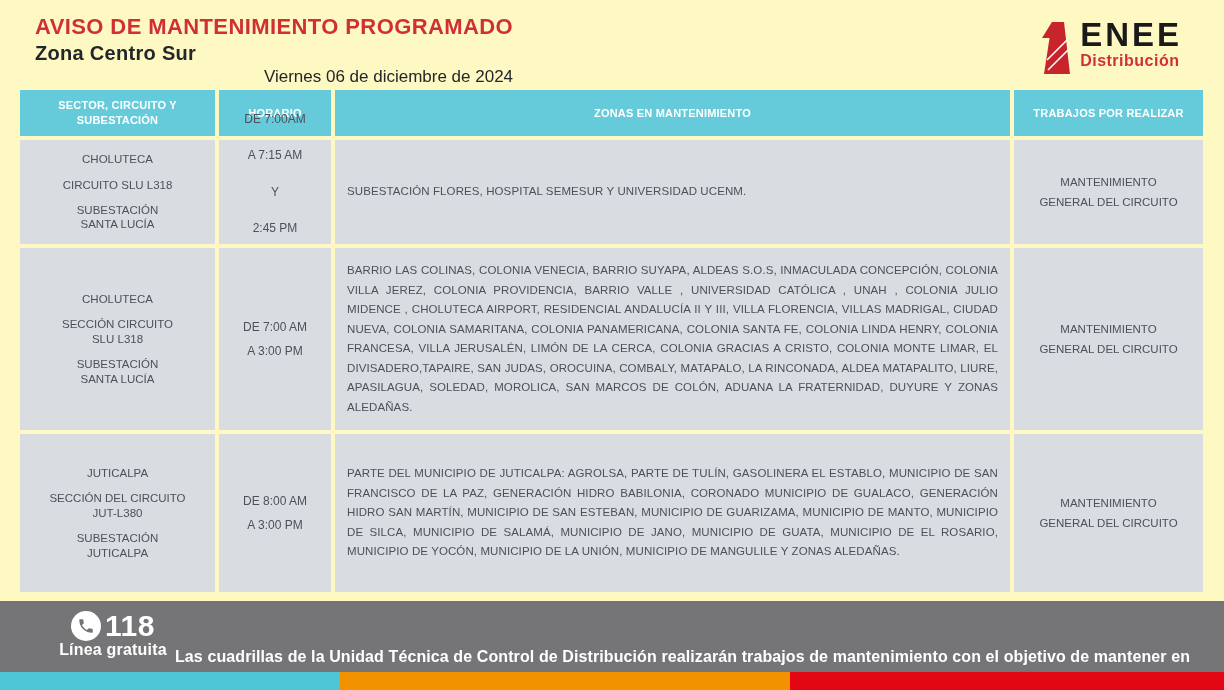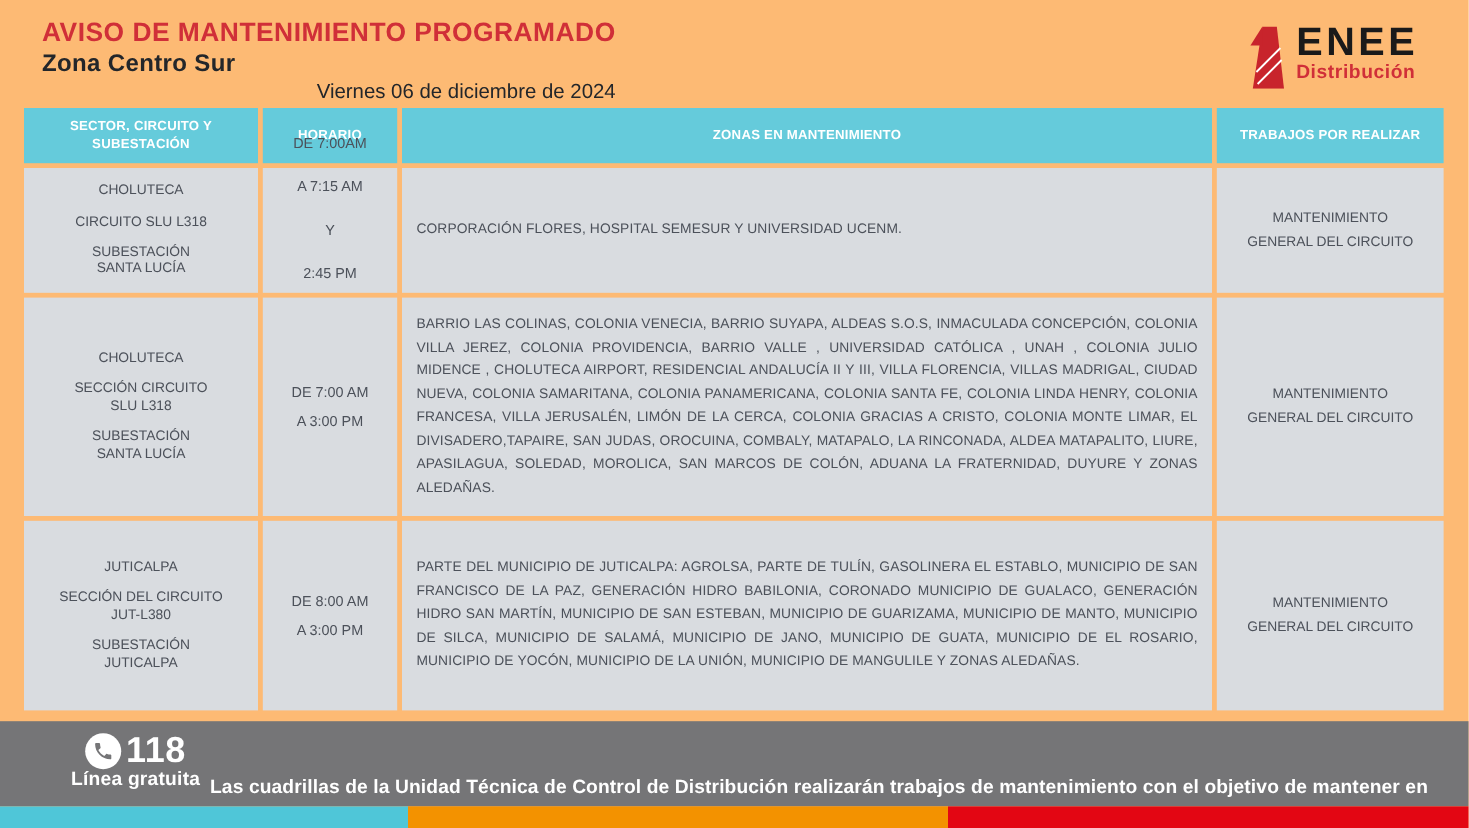--- a/index.html
+++ b/index.html
@@ -1,19 +1,19 @@
 <!DOCTYPE html>
 <html><head>
 <meta charset="utf-8">
 <style>
   * { margin:0; padding:0; box-sizing:border-box; }
   html,body { background:#ffffff; }
   .page {
     position:relative; width:1224px; height:690px;
-    background:#fdba74; overflow:hidden;
+    background:#fef9c3; overflow:hidden;
     font-family:"Liberation Sans", sans-serif;
   }
 
   
   .titles { position:absolute; left:35px; top:14px; }
   .main-title {
     font-size:22px; font-weight:bold; color:#d02f38; letter-spacing:0.4px;
   }
   .sub-title {
     font-size:20px; font-weight:bold; color:#23262a; margin-top:2px; letter-spacing:0.3px;
@@ -123,21 +123,21 @@
          <span>SANTA LUCÍA</span></p>
     </div>
     <div class="cell cell-center horario horario-r1">
       <p>DE  7:00AM</p>
       <p>A 7:15 AM</p>
       <p>Y</p>
       <p>2:45 PM</p>
       <p>A 3:00 PM</p>
     </div>
     <div class="cell zonas">
-      <span>CORPORACIÓN FLORES, HOSPITAL SEMESUR Y UNIVERSIDAD UCENM.</span>
+      <span>SUBESTACIÓN FLORES, HOSPITAL SEMESUR Y UNIVERSIDAD UCENM.</span>
     </div>
     <div class="cell cell-center trabajos">
       <p><span>MANTENIMIENTO</span><br>
          <span>GENERAL DEL CIRCUITO</span></p>
     </div>
 
     <div class="cell cell-center">
       <p><span>CHOLUTECA</span></p>
       <p><span>SECCIÓN CIRCUITO</span><br>
          <span>SLU L318</span></p>

